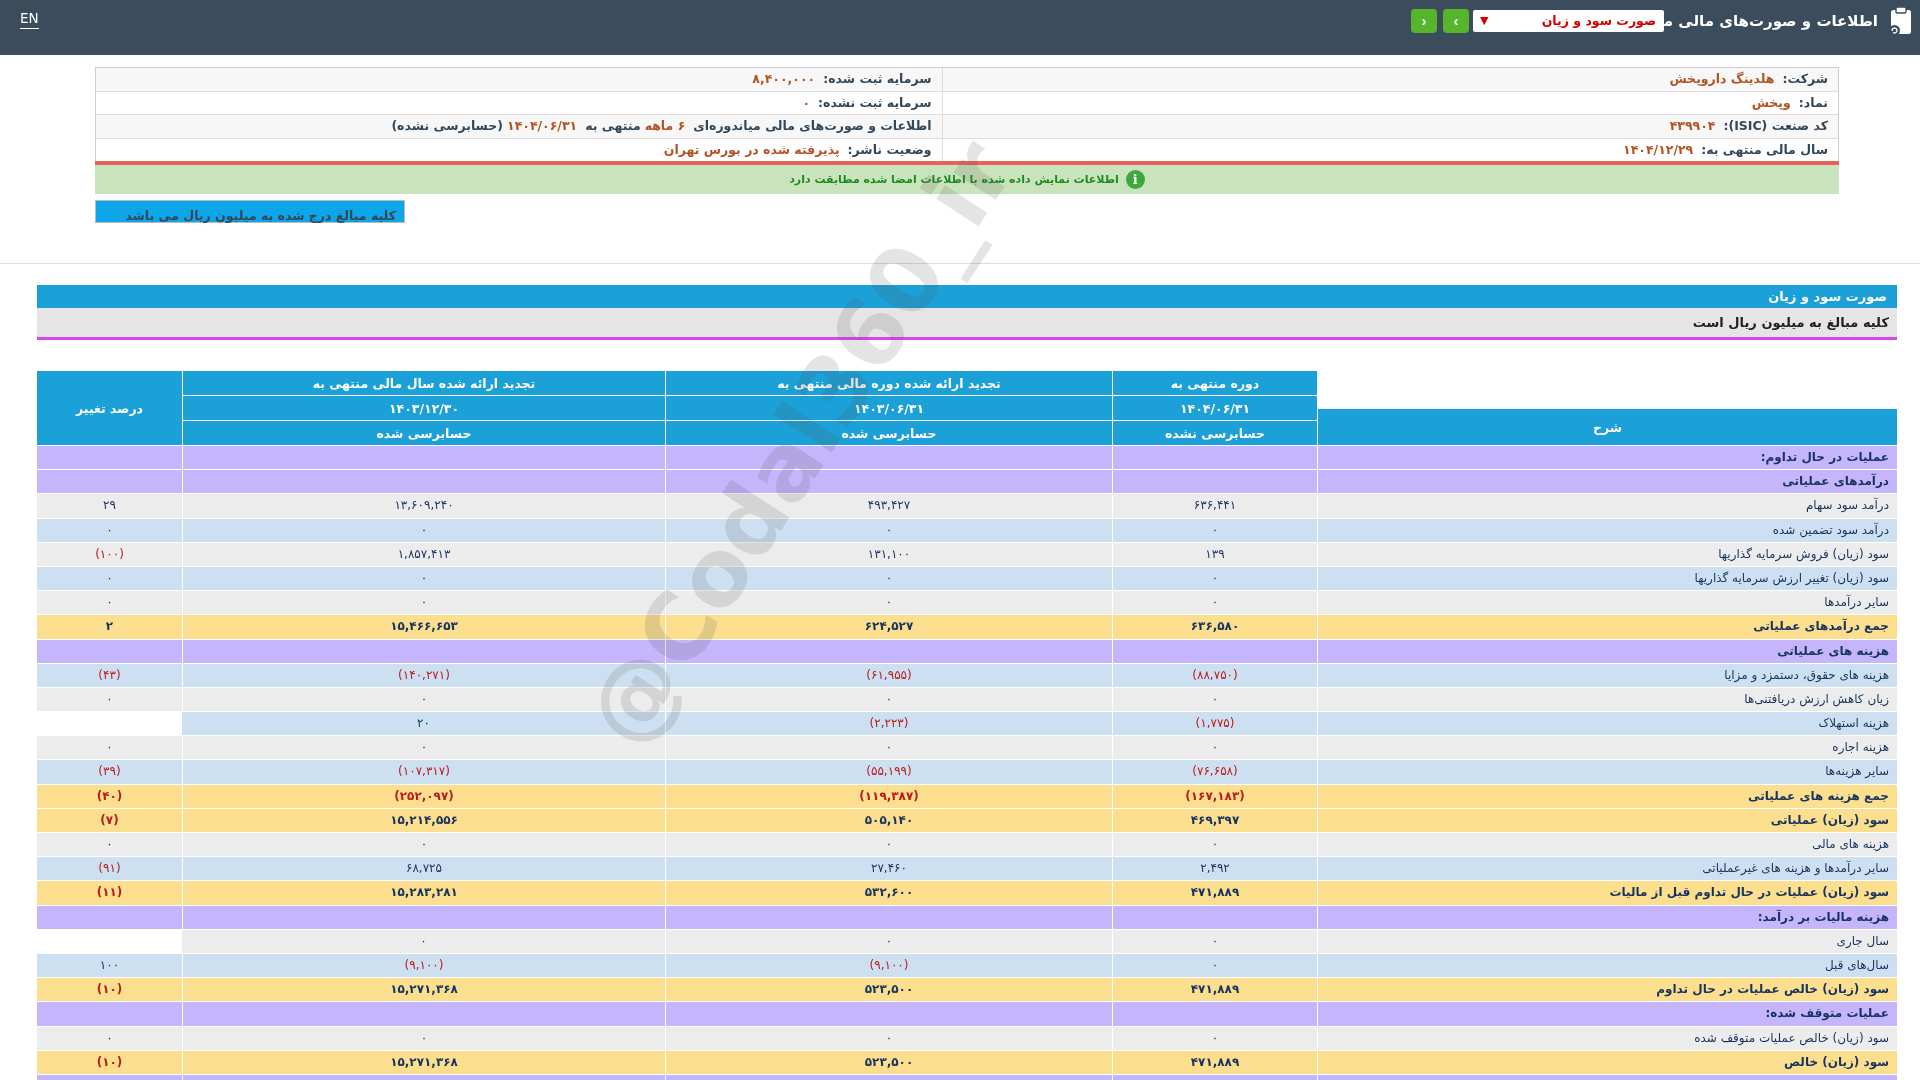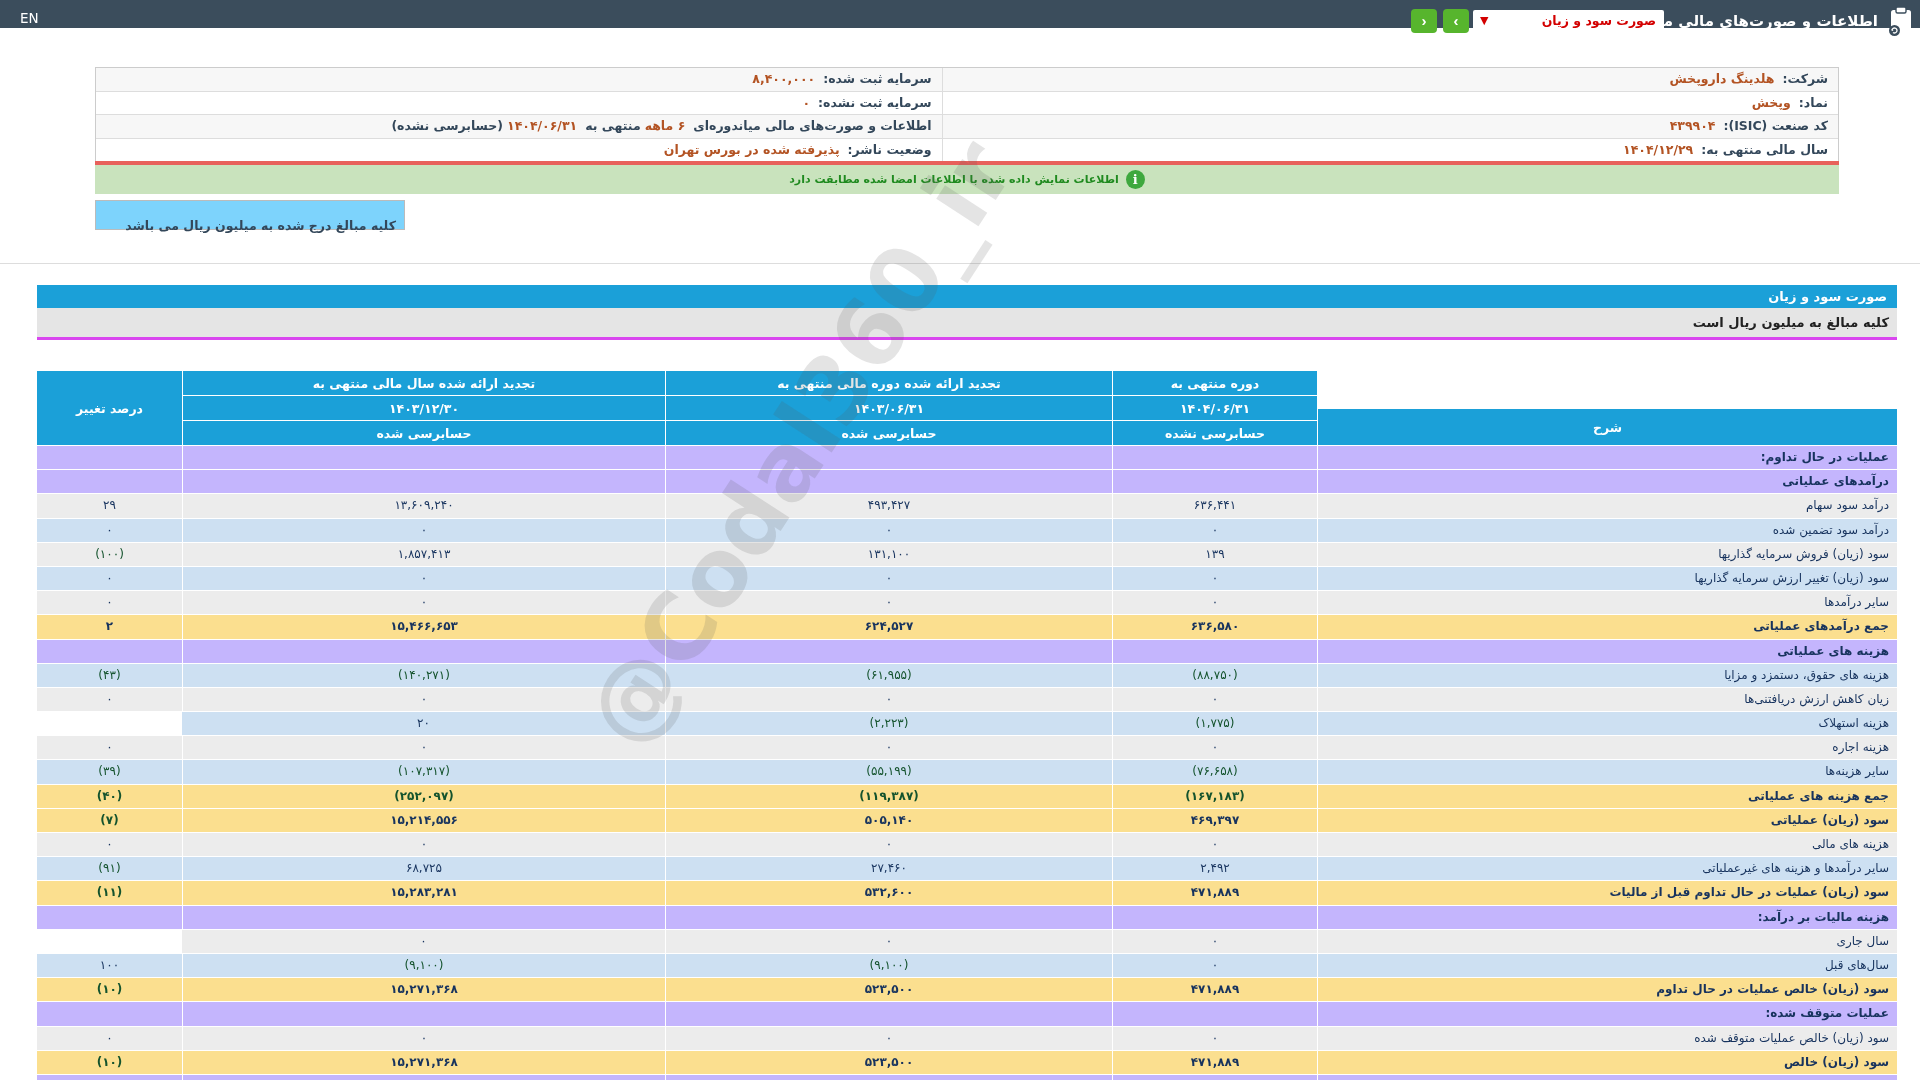--- a/index.html
+++ b/index.html
@@ -1,20 +1,20 @@
 <!DOCTYPE html>
 <html lang="fa" dir="rtl"><head>
 <meta charset="utf-8">
 <style>
   * { box-sizing: border-box; margin: 0; padding: 0; }
   html,body { width:1920px; height:1080px; overflow:hidden; background:#fff;
     font-family:"DejaVu Sans", sans-serif; direction:rtl; }
 
   
-  .topbar { position:absolute; left:0; top:0; width:1920px; height:28px; background:#3B4D5C; }
+  .topbar { position:absolute; left:0; top:0; width:1920px; height:55px; background:#3B4D5C; }
   .en-link { position:absolute; left:20px; top:10px; color:#fff; font-size:13.5px;
     border-bottom:1px solid #fff; padding-bottom:2px; cursor:pointer; }
   .clip-icon { position:absolute; right:6px; top:6px; width:26px; height:30px; }
   .page-title { position:absolute; right:42px; top:0; height:42px; line-height:42px;
     color:#fff; font-size:15px; font-weight:bold; }
   .report-select { position:absolute; left:1473px; top:10px; width:191px; height:22px;
     background:#fff; border-radius:2px; cursor:pointer; }
   .report-select .val { position:absolute; right:8px; top:0; line-height:22px;
     color:#d30000; font-size:12.5px; font-weight:bold; }
   .report-select .chev { position:absolute; left:7px; top:0; line-height:21px;
@@ -38,21 +38,21 @@
 
   .redline { position:absolute; left:95px; top:161px; width:1744px; height:4px; background:#E8615B; }
   .greenbar { position:absolute; left:95px; top:165px; width:1744px; height:29px;
     background:#C9E3BD; display:flex; align-items:center; justify-content:center; gap:7px; }
   .greenbar .txt { color:#1F8A1F; font-size:11px; font-weight:bold; }
   .info-circle { width:19px; height:19px; border-radius:50%; background:#3EA83E; color:#fff;
     font-size:13px; font-weight:bold; text-align:center; line-height:19px;
     font-family:"DejaVu Serif", serif; }
 
   .amounts-box { position:absolute; left:95px; top:200px; width:310px; height:23px;
-    background:#7dd3fc; border:1px solid #bbb; line-height:21px; padding:14px 8px;
+    background:#0ea5e9; border:1px solid #bbb; line-height:21px; padding:4px 8px;
     color:#33475A; font-size:12.5px; font-weight:bold; text-align:right; }
 
   .divider { position:absolute; left:0; top:263px; width:1920px; height:1px; background:#ddd; }
 
   
   .bluebar { position:absolute; left:37px; top:285px; width:1860px; height:23px;
     background:#1BA0D8; color:#fff; font-size:13px; font-weight:bold;
     line-height:23px; padding:0 10px; }
   .note-row { position:absolute; left:37px; top:308px; width:1860px; height:32px;
     background:#e5e5e5; border-bottom:3px solid #d946ef; color:#222; font-size:13px;
@@ -70,21 +70,21 @@
   .c2r1{grid-column:2;grid-row:1} .c2r2{grid-column:2;grid-row:2} .c2r3{grid-column:2;grid-row:3}
   .c3r1{grid-column:3;grid-row:1} .c3r2{grid-column:3;grid-row:2} .c3r3{grid-column:3;grid-row:3}
   .c4r1{grid-column:4;grid-row:1} .c4r2{grid-column:4;grid-row:2} .c4r3{grid-column:4;grid-row:3}
 
   .trow { display:grid; grid-template-columns:580px 205px 447px 483px 145px; height:24.2px; }
   .tcell { border-left:1px solid #fff; border-bottom:1px solid #fff;
     font-size:12px; color:#17335E; line-height:23px; overflow:hidden; white-space:nowrap; }
   .tcell:last-child { border-left:none; }
   .tcell.lbl { padding-right:8px; text-align:right; }
   .tcell.num { text-align:center; direction:ltr; unicode-bidi:embed; }
-  .tcell.neg { color:#14532d; }
+  .tcell.neg { color:#b91c1c; }
   .trow.white .tcell { background:#ECECEC; }
   .trow.blue  .tcell { background:#CDE0F2; }
   .trow.total .tcell { background:#FBDF8F; font-weight:bold; }
   .trow.section .tcell { background:#c4b5fd; font-weight:bold; }
 
   
   .watermark { position:absolute; left:440px; top:390px; width:720px; text-align:center;
     transform:rotate(-57deg); font-size:92px; font-weight:bold;
     color:rgba(90,90,90,0.16); direction:ltr; pointer-events:none; z-index:50;
     white-space:nowrap; }

